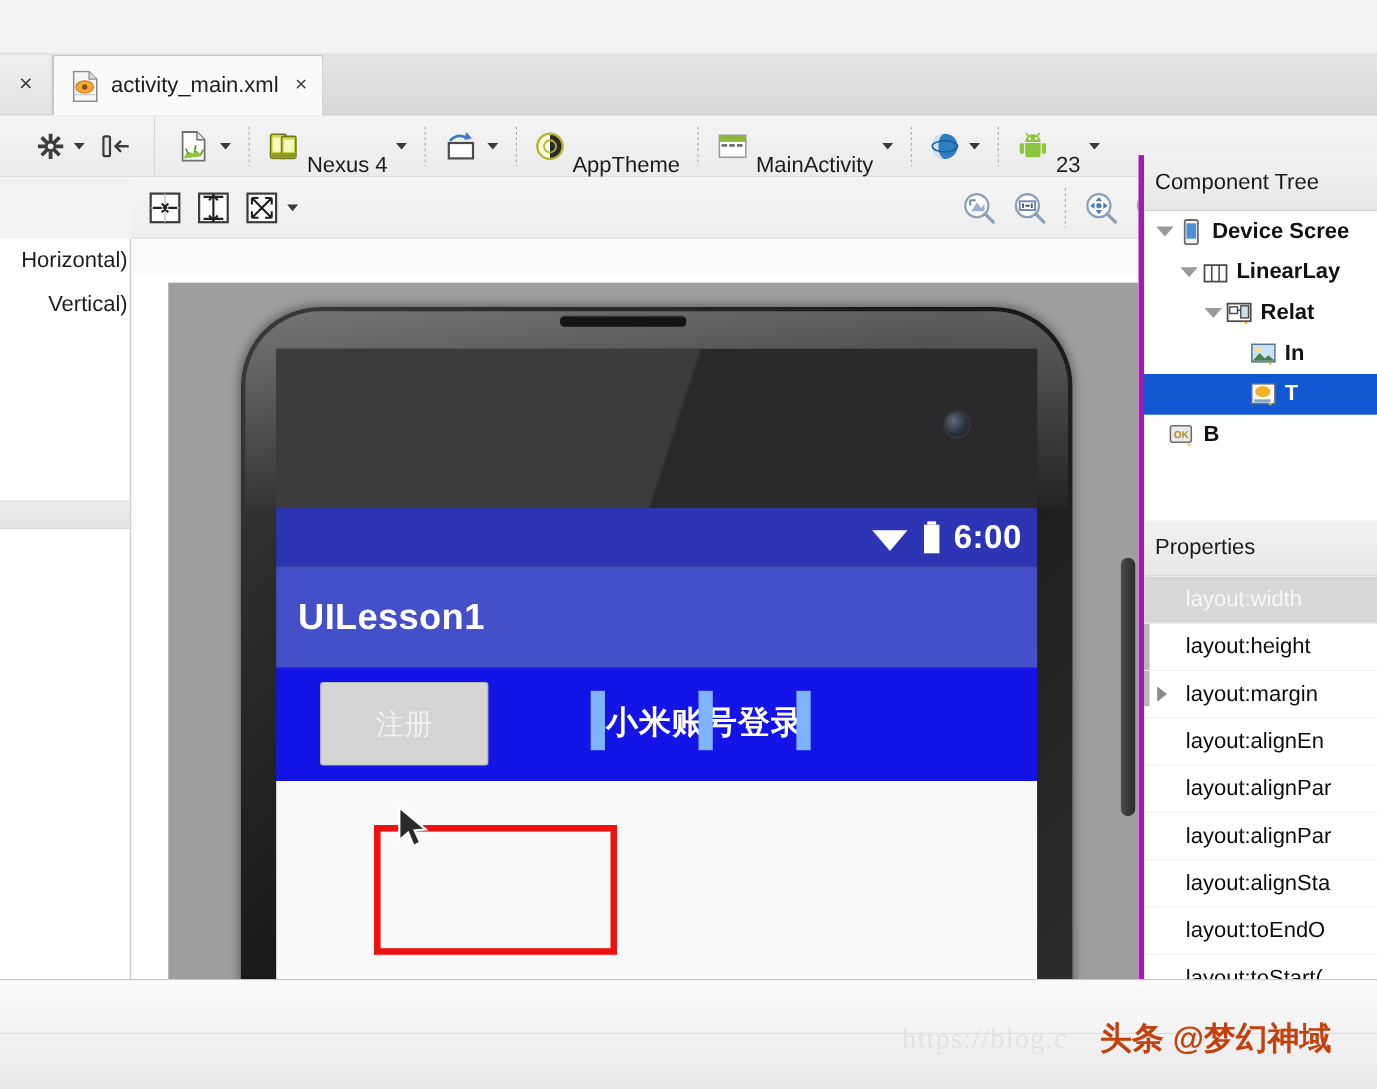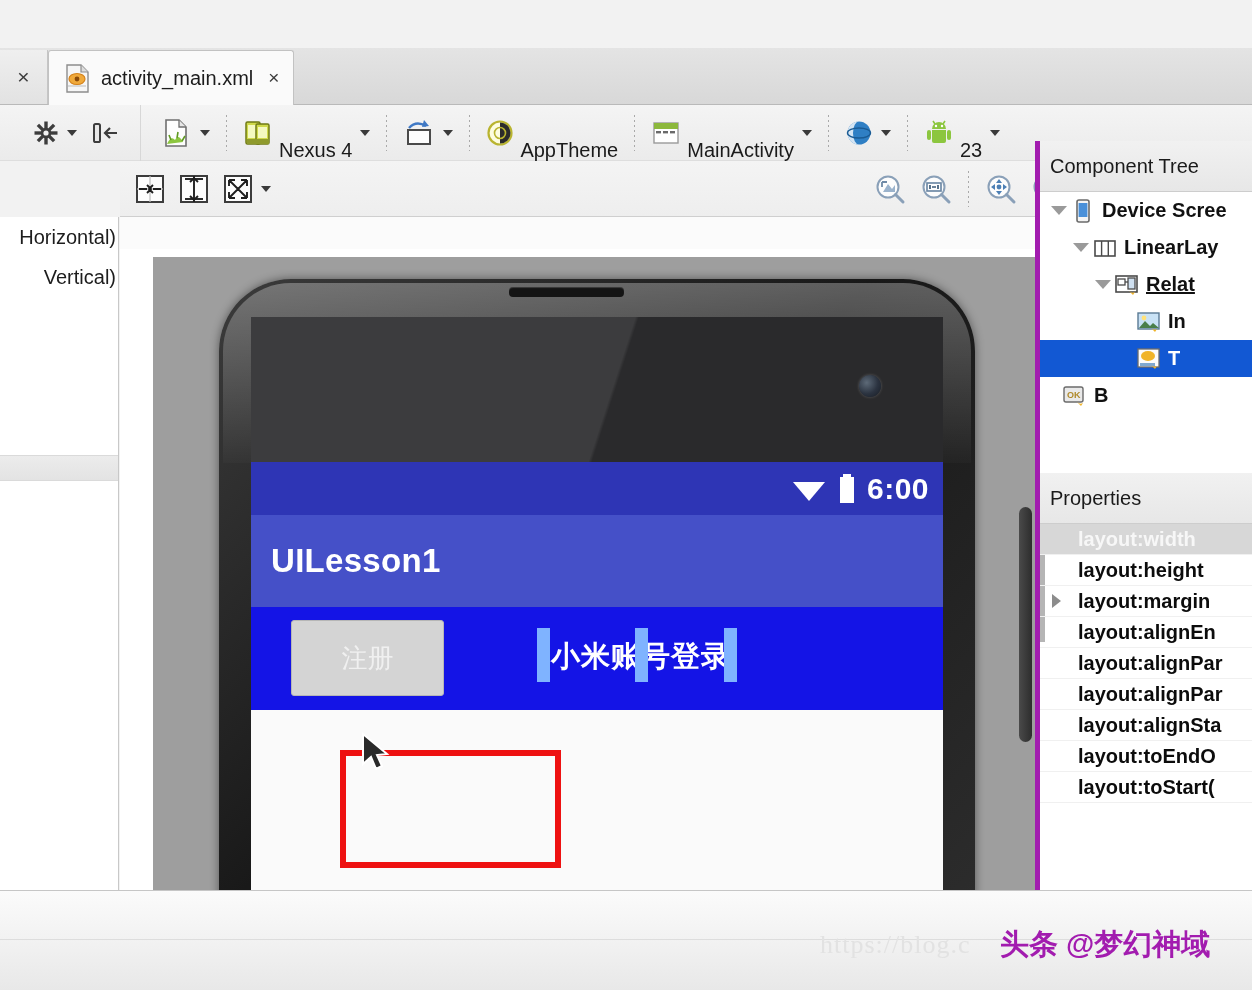--- a/index.html
+++ b/index.html
@@ -221,22 +221,22 @@
   .tw { width: 22px; height: 37px; display:flex; align-items:center; justify-content:center; flex:0 0 auto; }
   .tri-down {
     width: 0; height: 0; border-left: 8px solid transparent;
     border-right: 8px solid transparent; border-top: 9px solid #9a9a9a;
   }
   .tree-icon { width: 26px; height: 26px; flex: 0 0 auto; margin-right: 6px; }
   .tree-label { font-weight: bold; }
 
   .props-area { position: relative; background: #ffffff; height: 400px; overflow: hidden; }
   .prop-row {
-    height: 31px; display: flex; align-items: center;
-    font-size: 20px; color: #0c0c0c; font-weight: bold;
+    height: 43px; display: flex; align-items: center;
+    font-size: 20px; color: #0c0c0c; font-weight: normal;
     padding-left: 38px; white-space: nowrap;
     border-bottom: 1px solid #f0f0f0;
   }
   .prop-row.active { background: #d7d7d7; color: #f7f7f7; }
   .prop-row .expander {
     position: absolute; left: 12px; width: 0; height: 0;
     border-top: 7px solid transparent; border-bottom: 7px solid transparent;
     border-left: 9px solid #8c8c8c;
   }
   .prop-row-wrap { position: relative; }
@@ -254,21 +254,21 @@
   .bottom-line {
     position: absolute; left: 0; top: 48px; width: 1252px; height: 1px; background: #dddddd;
   }
   .wm-url {
     position: absolute; left: 820px; top: 930px;
     font-size: 26px; color: #e2e2e2; letter-spacing: 1px;
     font-family: "Liberation Serif", serif; white-space: nowrap; z-index: 2;
   }
   .wm-brand {
     position: absolute; left: 1000px; top: 925px;
-    font-size: 29px; color: #a21caf; font-weight: bold; white-space: nowrap; z-index: 3;
+    font-size: 29px; color: #c2410c; font-weight: bold; white-space: nowrap; z-index: 3;
   }
 </style>
 </head>
 <body>
 
 <div id="root">
 
 
   <div class="tabrow">
     <div class="tab-close-left">
@@ -583,21 +583,21 @@
             <span class="tri-down"></span>
           </span>
         <svg class="tree-icon" viewBox="0 0 26 26">
           <rect x="3" y="6" width="20" height="15" fill="#ffffff" stroke="#4a4a4a" stroke-width="1.6"></rect>
           <line x1="9.6" y1="6" x2="9.6" y2="21" stroke="#4a4a4a" stroke-width="1.4"></line>
           <line x1="16.3" y1="6" x2="16.3" y2="21" stroke="#4a4a4a" stroke-width="1.4"></line>
         </svg>
         <span class="tree-label">LinearLay</span>
       </div>
 
-      <div class="tree-row" style="padding-left:52px;text-decoration:underline;">
+      <div class="tree-row" style="padding-left:52px;">
         <span class="tw">
             <span class="tri-down"></span>
           </span>
         <svg class="tree-icon" viewBox="0 0 26 26">
           <rect x="2" y="4" width="21" height="16" fill="#ffffff" stroke="#4a4a4a" stroke-width="1.6"></rect>
           <rect x="4" y="7" width="7" height="6" fill="none" stroke="#4a4a4a" stroke-width="1.3"></rect>
           <rect x="14" y="6" width="7" height="11" fill="#cfe0f0" stroke="#4a4a4a" stroke-width="1.3"></rect>
           <path d="M11 10 h3" stroke="#4a4a4a" stroke-width="1.3"></path>
           <path d="M15 19 q3 3 6 1 l-2 3 z" fill="#f0b429"></path>
         </svg>

